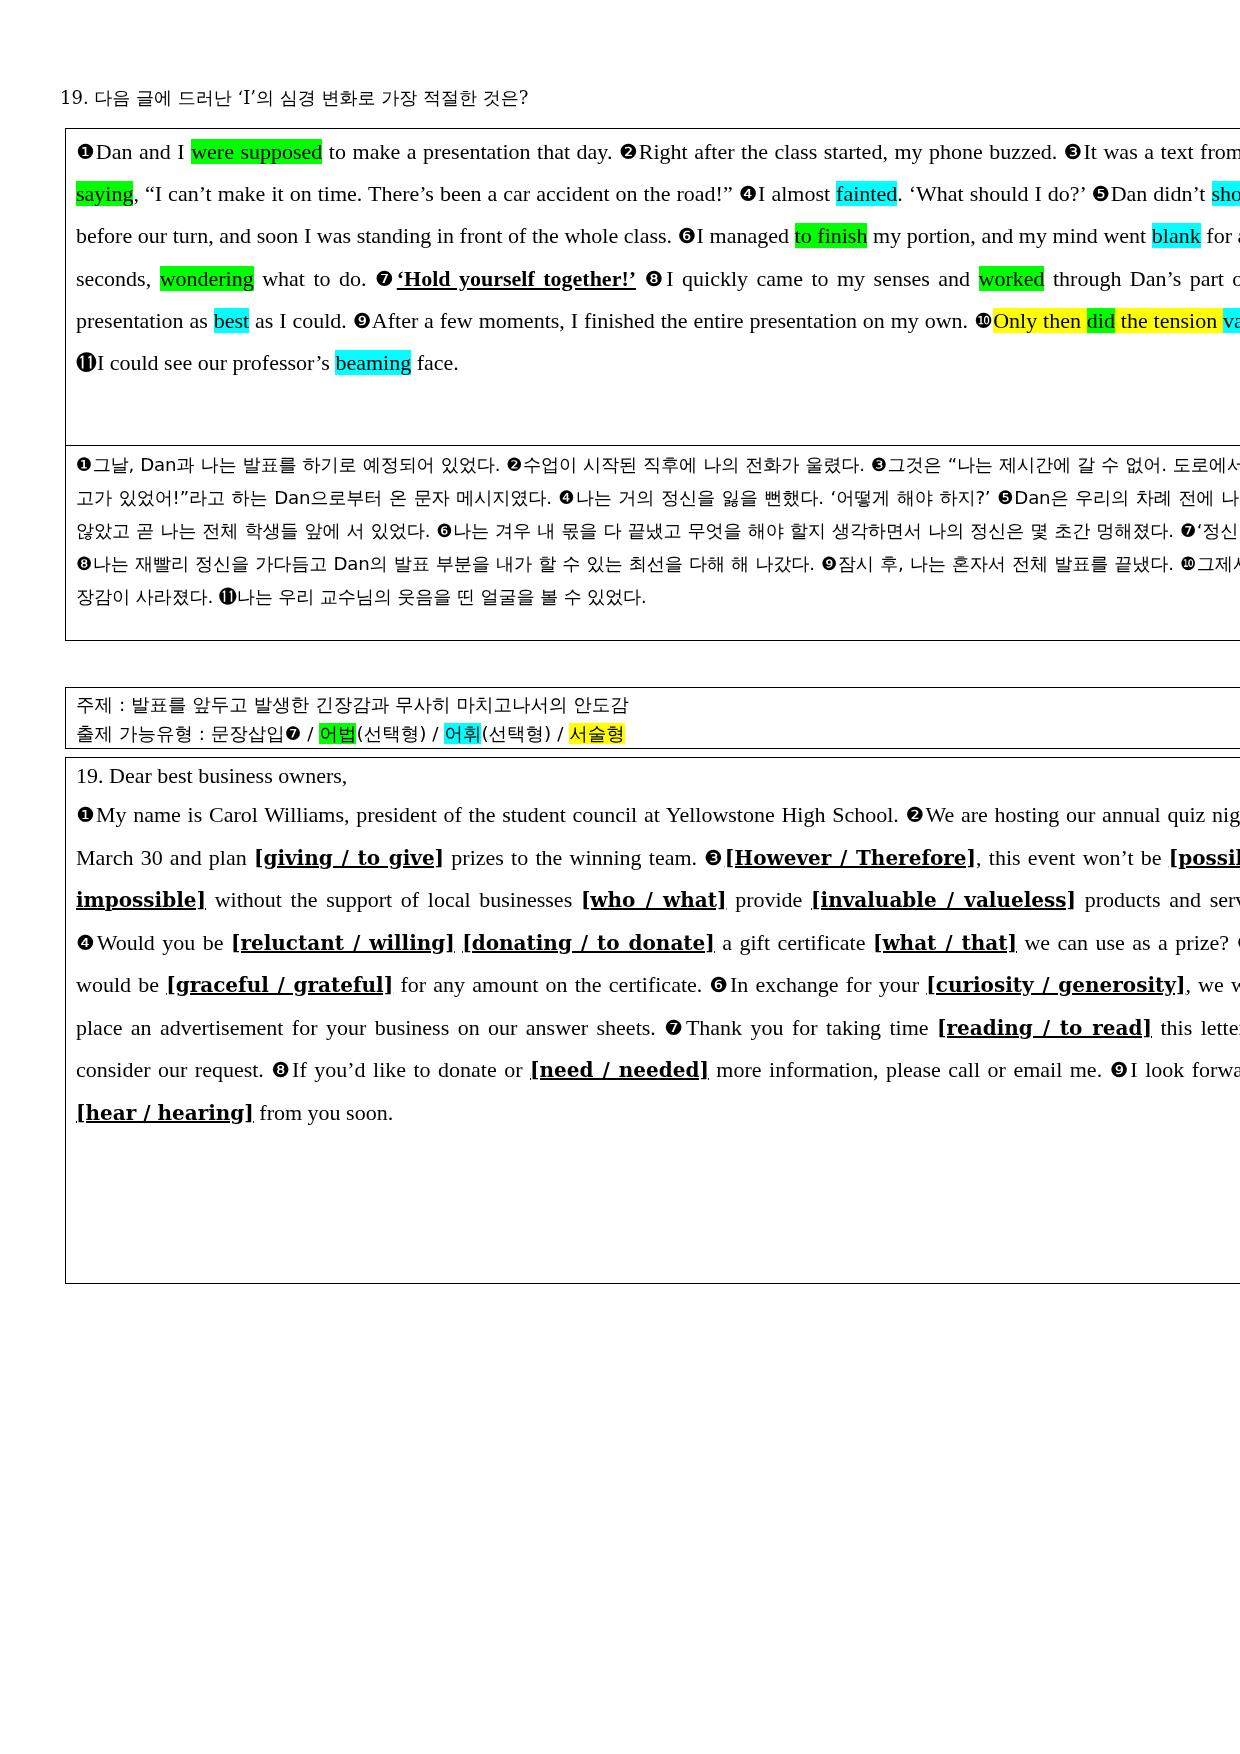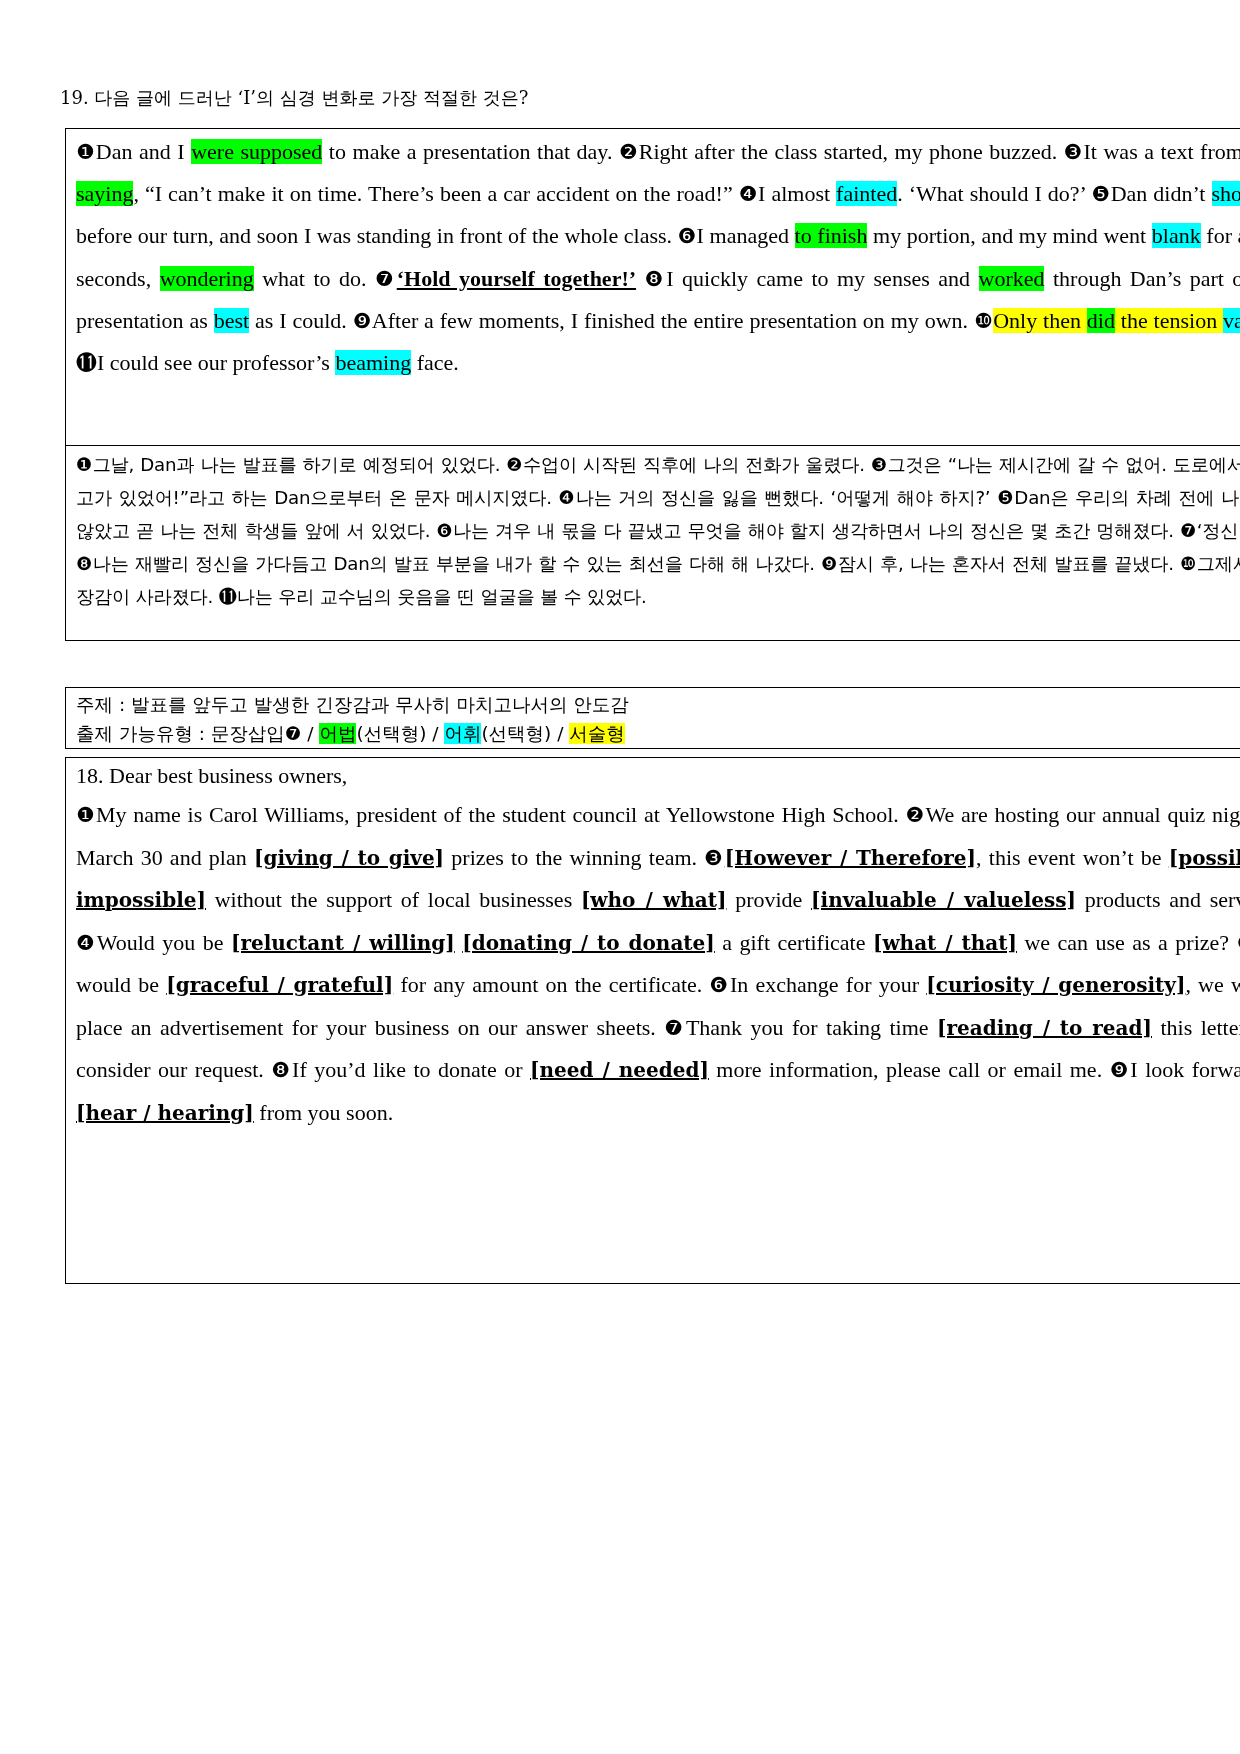--- a/index.html
+++ b/index.html
@@ -32,15 +32,15 @@
 <div class="box trans">
   <p>❶그날, Dan과 나는 발표를 하기로 예정되어 있었다. ❷수업이 시작된 직후에 나의 전화가 울렸다. ❸그것은 “나는 제시간에 갈 수 없어. 도로에서 차 사고가 있었어!”라고 하는 Dan으로부터 온 문자 메시지였다. ❹나는 거의 정신을 잃을 뻔했다. ‘어떻게 해야 하지?’ ❺Dan은 우리의 차례 전에 나타나지 않았고 곧 나는 전체 학생들 앞에 서 있었다. ❻나는 겨우 내 몫을 다 끝냈고 무엇을 해야 할지 생각하면서 나의 정신은 몇 초간 멍해졌다. ❼‘정신 차려!’ ❽나는 재빨리 정신을 가다듬고 Dan의 발표 부분을 내가 할 수 있는 최선을 다해 해 나갔다. ❾잠시 후, 나는 혼자서 전체 발표를 끝냈다. ❿그제서야 긴장감이 사라졌다. ⓫나는 우리 교수님의 웃음을 띤 얼굴을 볼 수 있었다.</p>
 </div>
 
 <div class="box theme">
   <p>주제 : 발표를 앞두고 발생한 긴장감과 무사히 마치고나서의 안도감</p>
   <p><span>출제 가능유형 : 문장삽입❼ / </span><span class="hl-g">어법</span><span>(선택형) / </span><span class="hl-c">어휘</span><span>(선택형) / </span><span class="hl-y">서술형</span></p>
 </div>
 
 <div class="box letter">
-  <p class="head"><span>18.</span><span> Dear best business owners,</span></p>
+  <p class="head"><span>19.</span><span> Dear best business owners,</span></p>
   <p><span class="num">❶</span><span>My name is Carol Williams, president of the student council at Yellowstone High School. </span><span class="num">❷</span><span>We are hosting our annual quiz night on March 30 and plan </span><span class="b">[giving / to give]</span><span> prizes to the winning team. </span><span class="num">❸</span><span class="b">[However / Therefore]</span><span>, this event won’t be </span><span class="b">[possible / impossible]</span><span> without the support of local businesses </span><span class="b">[who / what]</span><span> provide </span><span class="b">[invaluable / valueless]</span><span> products and services. </span><span class="num">❹</span><span>Would you be </span><span class="b">[reluctant / willing]</span><span> </span><span class="b">[donating / to donate]</span><span> a gift certificate </span><span class="b">[what / that]</span><span> we can use as a prize? </span><span class="num">❺</span><span>We would be </span><span class="b">[graceful / grateful]</span><span> for any amount on the certificate. </span><span class="num">❻</span><span>In exchange for your </span><span class="b">[curiosity / generosity]</span><span>, we would place an advertisement for your business on our answer sheets. </span><span class="num">❼</span><span>Thank you for taking time </span><span class="b">[reading / to read]</span><span> this letter and consider our request. </span><span class="num">❽</span><span>If you’d like to donate or </span><span class="b">[need / needed]</span><span> more information, please call or email me. </span><span class="num">❾</span><span>I look forward to </span><span class="b">[hear / hearing]</span><span> from you soon.</span></p>
 </div>
 
 </body></html>

